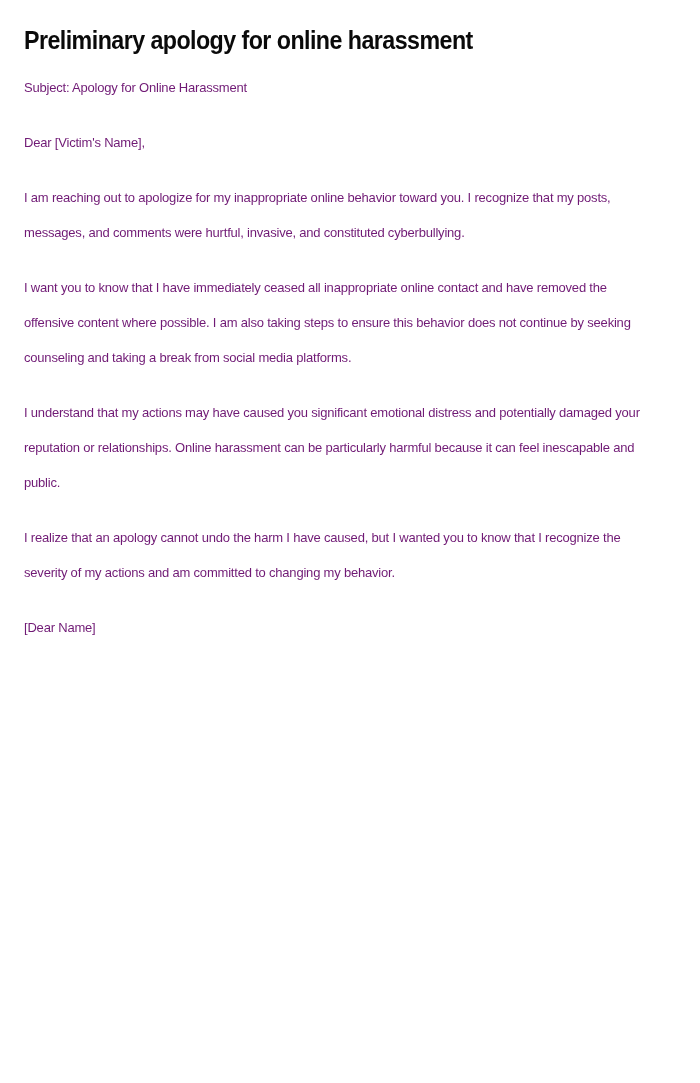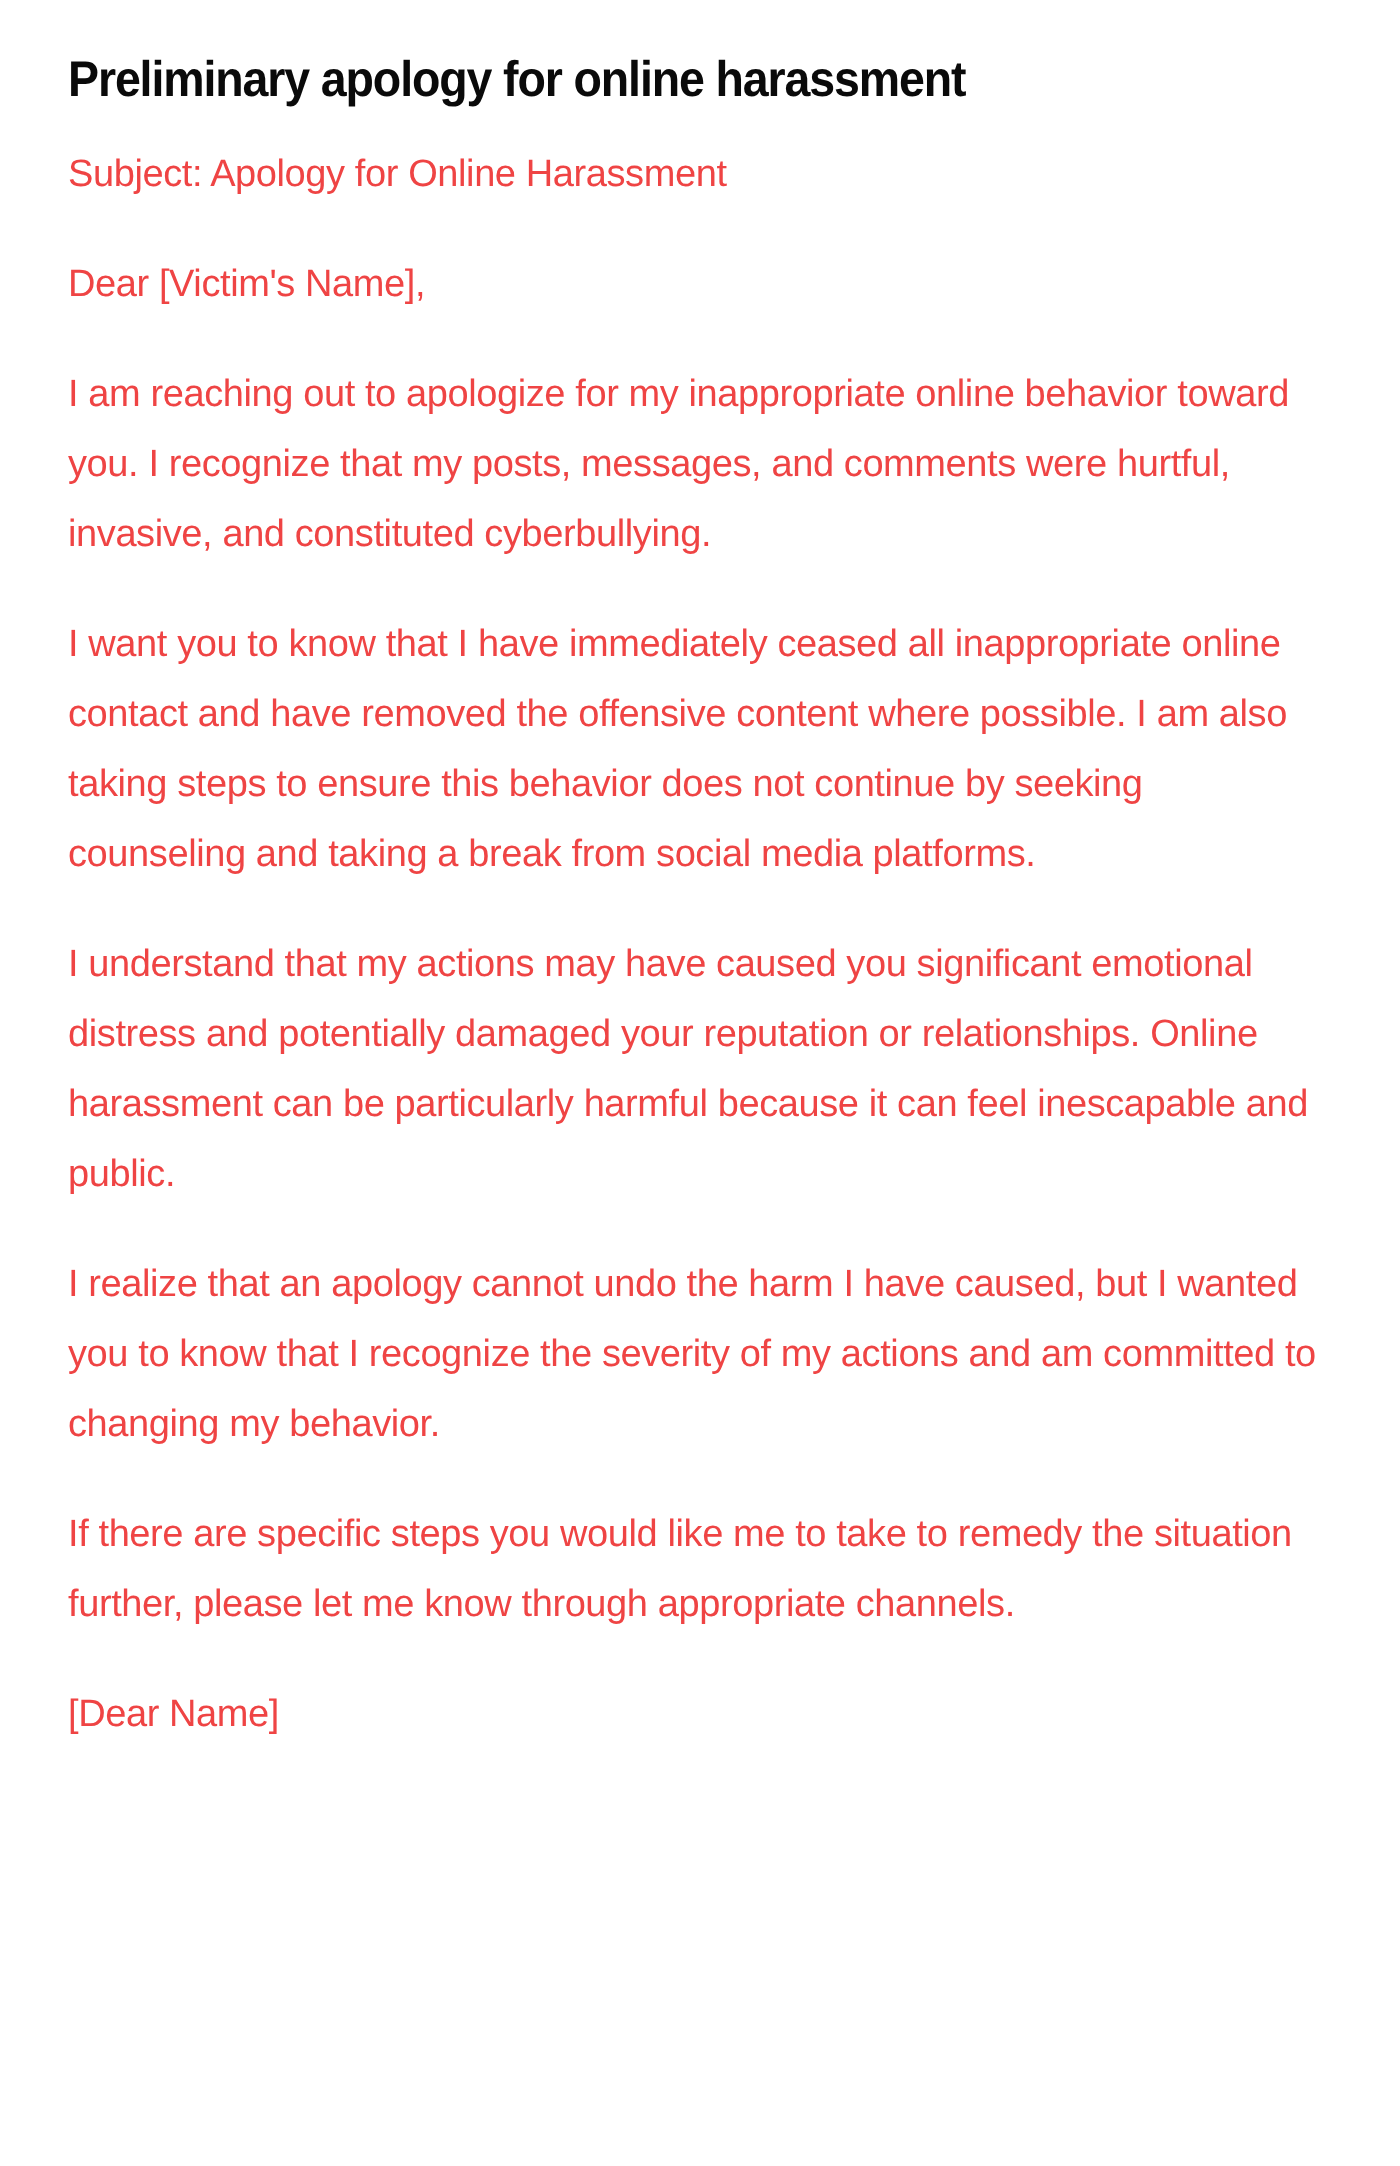--- a/index.html
+++ b/index.html
@@ -9,54 +9,53 @@
     }
     body {
       width: 700px;
       height: 1083px;
       overflow: hidden;
       font-family: "Liberation Sans", "DejaVu Sans", sans-serif;
       color: #111111;
     }
     .doc {
       position: relative;
-      padding: 22px 40px 0 34px;
+      padding: 22px 40px 0 24px;
       box-sizing: border-box;
       width: 700px;
     }
     .title {
       font-family: "Liberation Sans", "DejaVu Sans", sans-serif;
       font-weight: bold;
       font-size: 25px;
       line-height: 36px;
       letter-spacing: -0.6px;
       margin: 0 0 12px 0;
       color: #0a0a0a;
       transform: scaleX(0.93);
       transform-origin: left center;
       white-space: nowrap;
     }
     .para {
-      font-size: 19px;
+      font-size: 13px;
       line-height: 35px;
       margin: 0 0 20px 0;
-      color: #ef4444;
+      color: #701a75;
       letter-spacing: -0.2px;
       transform-origin: left top;
     }
     .para.single {
       margin-bottom: 20px;
     }
   </style>
 </head>
 <body>
 
 <div class="doc">
   <h1 class="title">Preliminary apology for online harassment</h1>
   <p class="para single">Subject: Apology for Online Harassment</p>
   <p class="para single">Dear [Victim's Name],</p>
   <p class="para">I am reaching out to apologize for my inappropriate online behavior toward you. I recognize that my posts, messages, and comments were hurtful, invasive, and constituted cyberbullying.</p>
   <p class="para">I want you to know that I have immediately ceased all inappropriate online contact and have removed the offensive content where possible. I am also taking steps to ensure this behavior does not continue by seeking counseling and taking a break from social media platforms.</p>
   <p class="para">I understand that my actions may have caused you significant emotional distress and potentially damaged your reputation or relationships. Online harassment can be particularly harmful because it can feel inescapable and public.</p>
   <p class="para">I realize that an apology cannot undo the harm I have caused, but I wanted you to know that I recognize the severity of my actions and am committed to changing my behavior.</p>
-  <p class="para">If there are specific steps you would like me to take to remedy the situation further, please let me know through appropriate channels.</p>
   <p class="para single">[Dear Name]</p>
 </div>
 
 </body></html>

